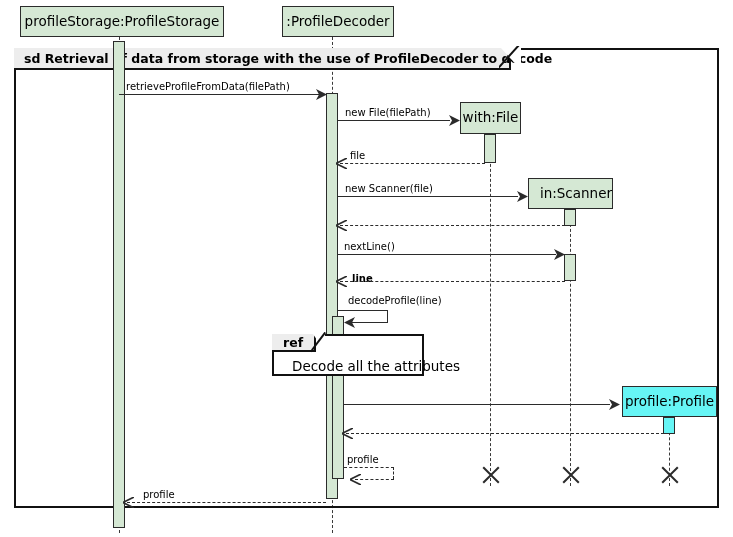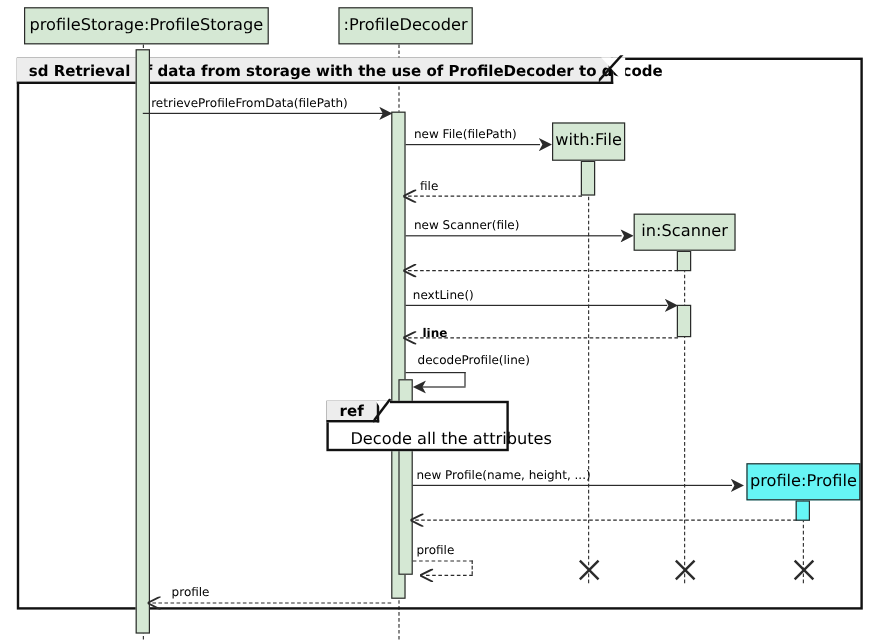--- a/index.html
+++ b/index.html
@@ -157,21 +157,21 @@
   </div>
 
   <div class="participant" style="left:282px; top:6px; width:112px; height:31px;">
     <span>:ProfileDecoder</span>
   </div>
 
   <div class="participant" style="left:460px; top:102px; width:61px; height:32px;">
     <span>with:File</span>
   </div>
 
-  <div class="participant" style="left:528px; top:178px; width:85px; height:31px;">
+  <div class="participant" style="left:528px; top:178px; width:85px; height:31px;justify-content:flex-end;">
     <span>in:Scanner</span>
   </div>
 
   <div class="participant cyan" style="left:622px; top:386px; width:95px; height:31px;">
     <span>profile:Profile</span>
   </div>
 
   <div class="lifeline" style="left:119px; top:37px; height:496px;"></div>
   <div class="lifeline" style="left:332px; top:37px; height:496px;"></div>
   <div class="lifeline" style="left:490px; top:134px; height:352px;"></div>
@@ -260,21 +260,20 @@
   </div>
   <div style="position:absolute; left:313px; top:334px; width:0; height:0;
               border-top:18px solid #ffffff; border-left:12px solid transparent;"></div>
   <div style="position:absolute; left:311px; top:332px; width:18px; height:22px; overflow:hidden;">
     <div style="position:absolute; left:-1px; top:19px; width:24px; height:0;
                 border-top:2px solid #111111;
                 transform:rotate(-53deg); transform-origin:left top;"></div>
   </div>
   <div class="ref-body" style="left:292px; top:358px;">Decode all the attributes</div>
 
-  <div class="msg-label" style="left:347px; top:392px;">new Profile(name, height, ...)</div>
   <div class="msg-line" style="left:344px; top:404px; width:266px;"></div>
   <svg class="arrow-head" style="left:609px; top:399px;" viewBox="0 0 11 11">
     <path d="M0,0 L11,5.5 L0,11 L3,5.5 Z" fill="#2b2b2b"></path>
   </svg>
 
   <div class="msg-line dashed" style="left:346px; top:433px; width:318px;"></div>
   <svg class="arrow-head" style="left:342px; top:428px;" viewBox="0 0 11 11">
     <path d="M11,0 L0,5.5 L11,11" fill="none" stroke="#2b2b2b" stroke-width="1.6"></path>
   </svg>
 

